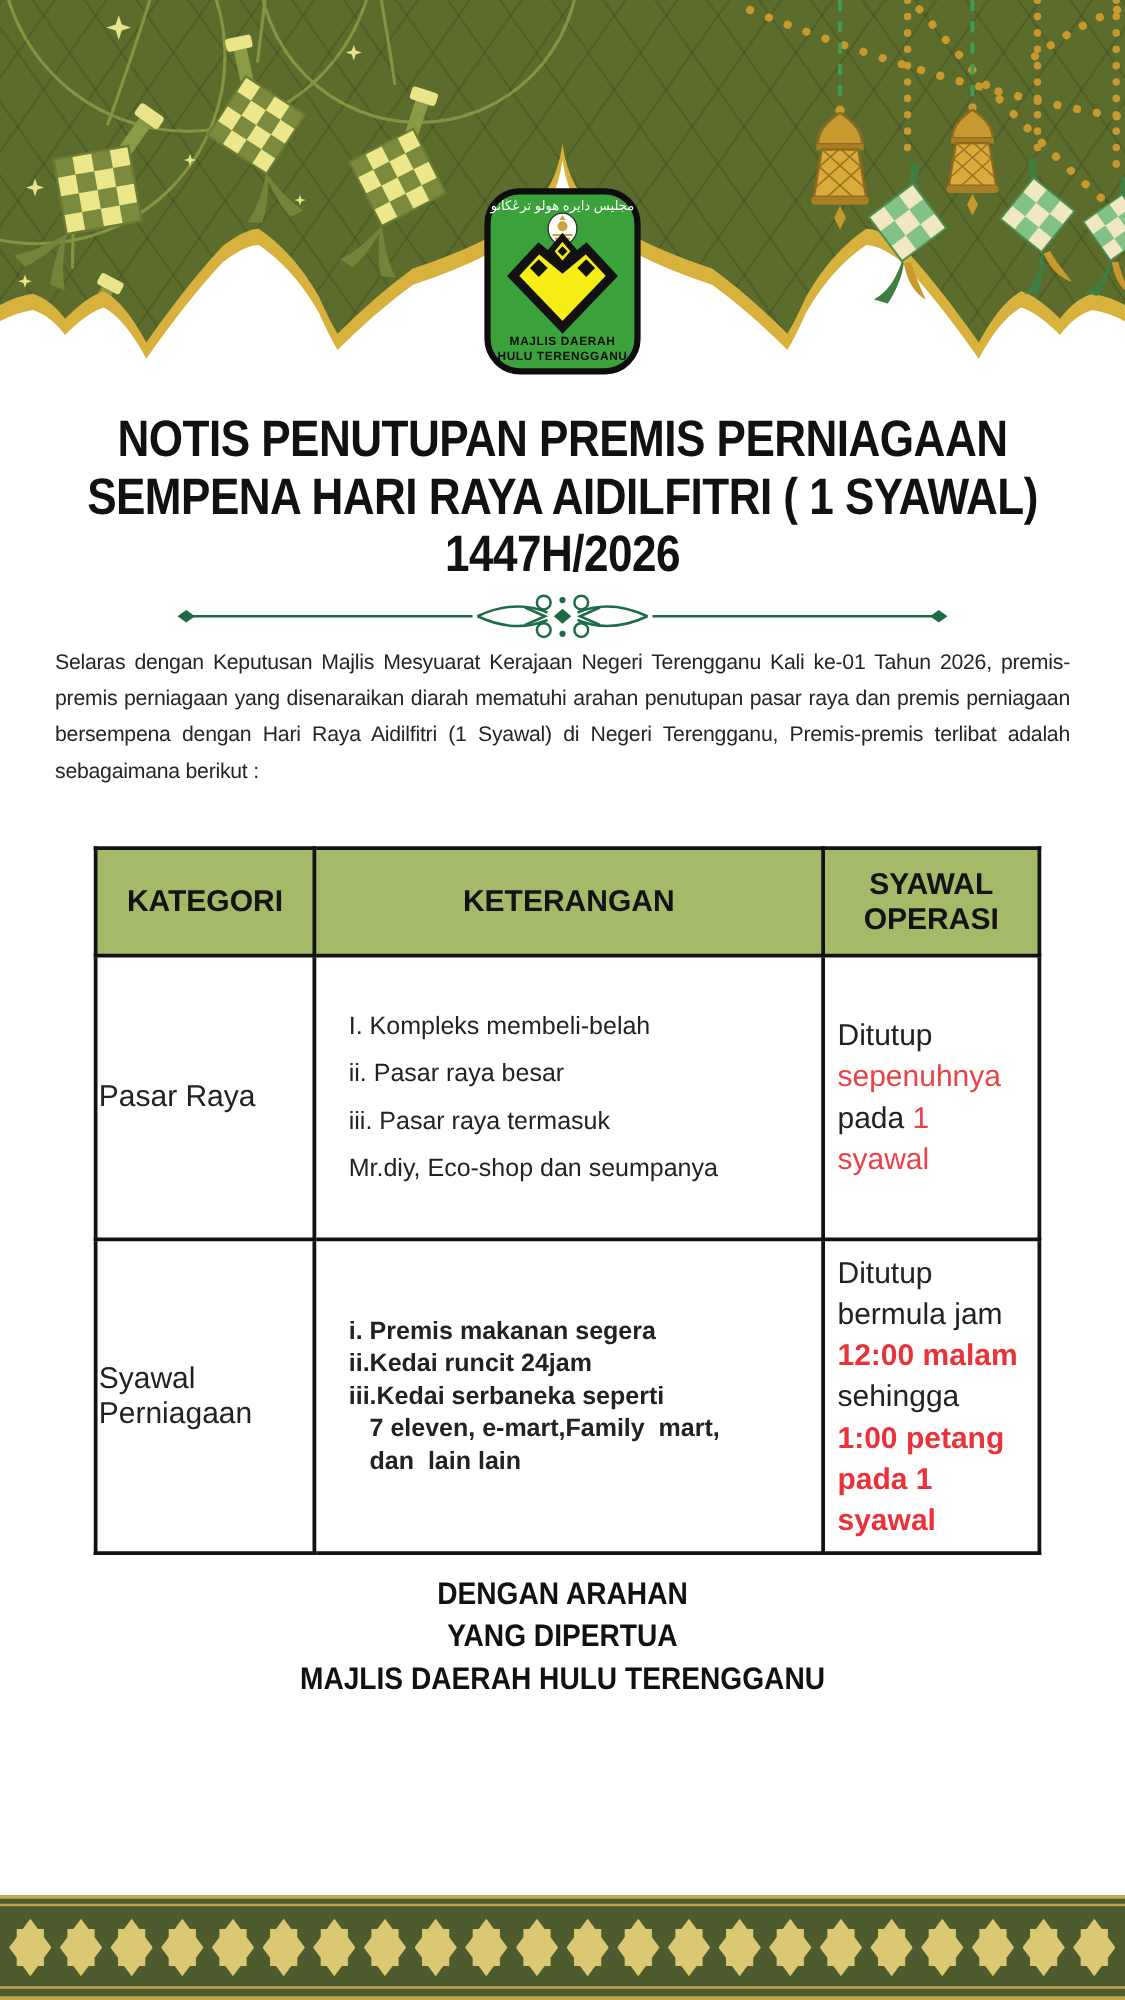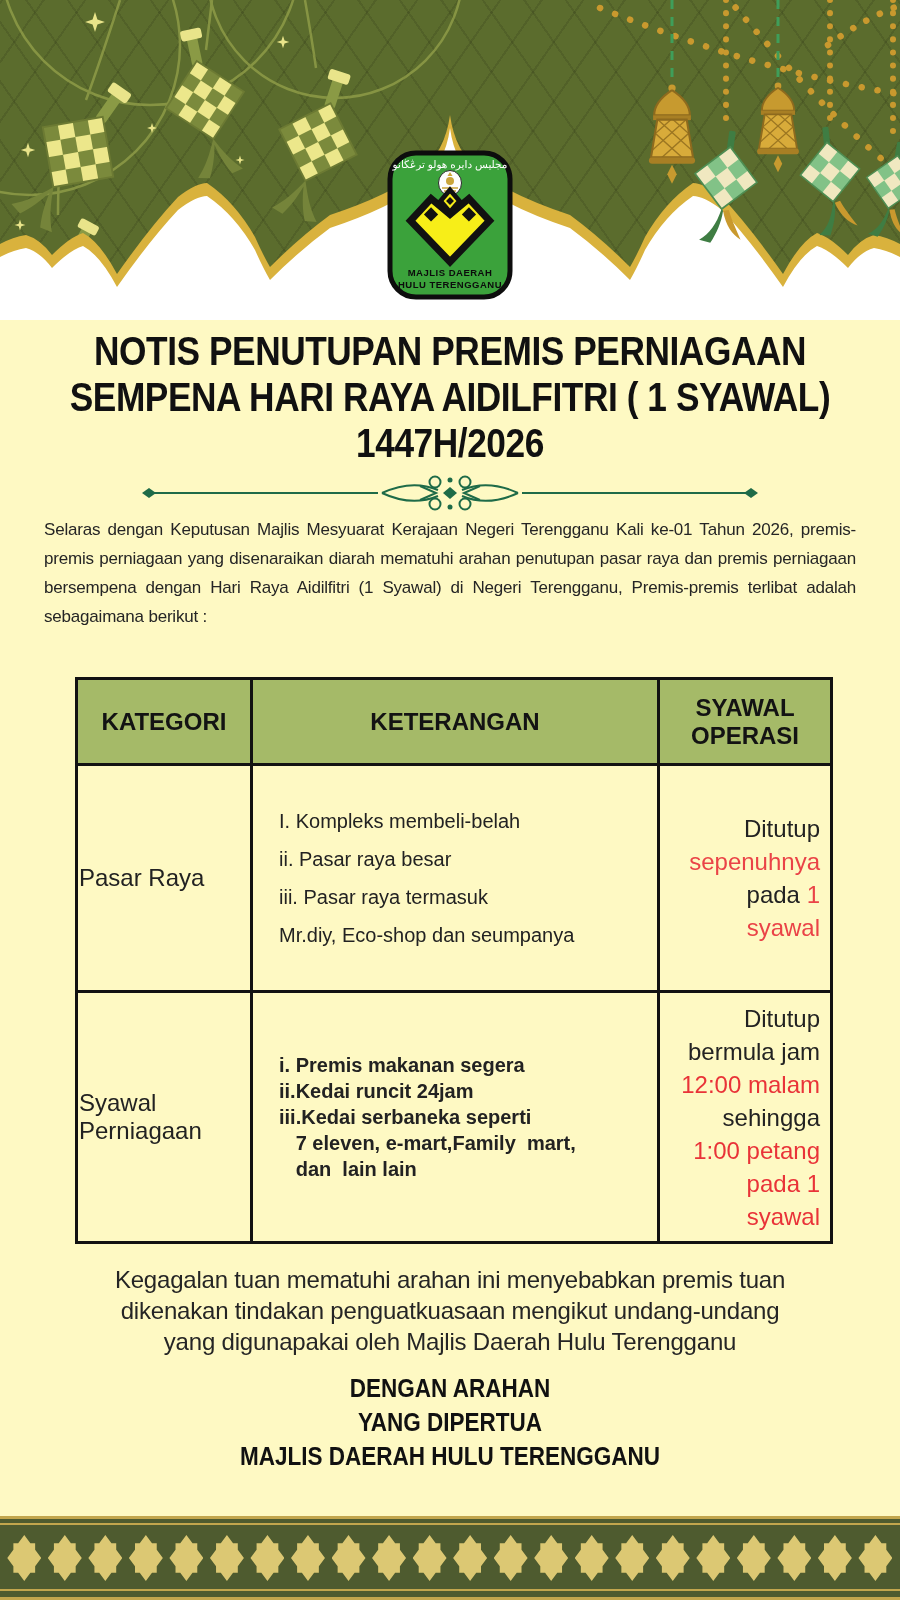--- a/index.html
+++ b/index.html
@@ -1,18 +1,18 @@
 <!DOCTYPE html>
 <html><head>
 <meta charset="utf-8">
 <style>
   html,body{margin:0;padding:0;background:#888;}
   .page{
     position:relative;width:900px;height:1600px;margin:0 auto;
-    background:#fef9c3;overflow:hidden;
+    background:#ffffff;overflow:hidden;
     font-family:"Liberation Sans",sans-serif;color:#1c1c1c;
   }
   
   .hero{
     position:relative;width:900px;height:320px;
     background-color:#5b6c2d;
     background-image:
       repeating-linear-gradient(55deg, rgba(0,0,0,.10) 0 2px, transparent 2px 34px),
       repeating-linear-gradient(-55deg, rgba(0,0,0,.10) 0 2px, transparent 2px 34px);
   }
@@ -39,24 +39,24 @@
   table.closure th,table.closure td{border:3px solid #121212;}
   table.closure th{
     background:#a5ba68;height:83px;font-size:24px;font-weight:700;
     color:#131313;text-align:center;letter-spacing:0;padding:0 18px;
   }
   col.c1{width:175px;}col.c2{width:407px;}col.c3{width:173px;}
   td.kat{height:222px;text-align:left;vertical-align:middle;font-size:24px;color:#222;}
   tr.r2 td.kat{height:246px;}
   td.ket{vertical-align:middle;font-size:20px;line-height:38px;color:#222;padding:0 0 0 26px;}
   tr.r2 td.ket{line-height:26px;font-weight:bold;}
-  td.wak{vertical-align:middle;text-align:right;font-size:24px;line-height:33px;color:#222;padding:0 10px;border-radius:21px;}
+  td.wak{vertical-align:middle;text-align:left;font-size:24px;line-height:33px;color:#222;padding:0 10px;border-radius:21px;}
   .multiline{white-space:pre-line;}
   .red{color:#ea4347;}
-  .redbold{color:#e93338;font-weight:400;}
+  .redbold{color:#e93338;font-weight:700;}
   
   .warning{
     margin:20px auto 0;text-align:center;font-size:24px;line-height:31px;
     color:#252525;white-space:pre-line;letter-spacing:-.2px;
   }
   .signature{
     margin:14px auto 0;text-align:center;font-size:25px;line-height:34px;
     font-weight:700;color:#111;white-space:pre-line;
     transform:scaleX(.9);transform-origin:center;
   }
@@ -291,23 +291,20 @@
           <div class="redbold multiline">12:00 malam</div>
           <div class="multiline">sehingga</div>
           <div class="redbold multiline">1:00 petang
 pada 1
 syawal</div>
         </td>
       </tr>
     </tbody>
   </table>
 
-  <p class="warning">Kegagalan tuan mematuhi arahan ini menyebabkan premis tuan
-dikenakan tindakan penguatkuasaan mengikut undang-undang
-yang digunapakai oleh Majlis Daerah Hulu Terengganu</p>
   <div class="signature">DENGAN ARAHAN
 YANG DIPERTUA
 MAJLIS DAERAH HULU TERENGGANU</div>
 
   <div class="band">
     <i class="orn"></i>
       <i class="orn"></i>
       <i class="orn"></i>
       <i class="orn"></i>
       <i class="orn"></i>

